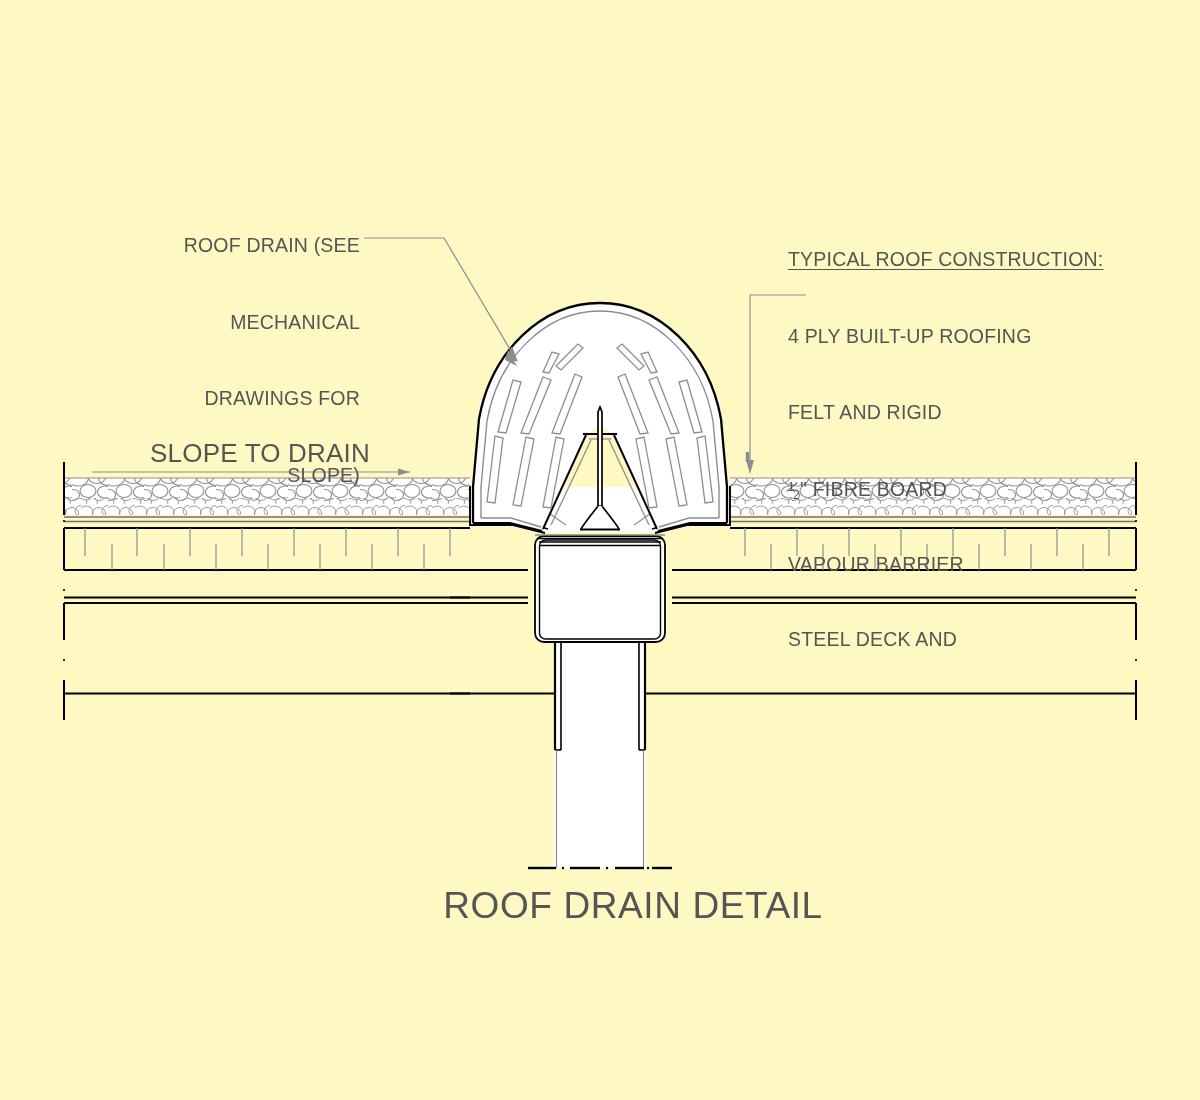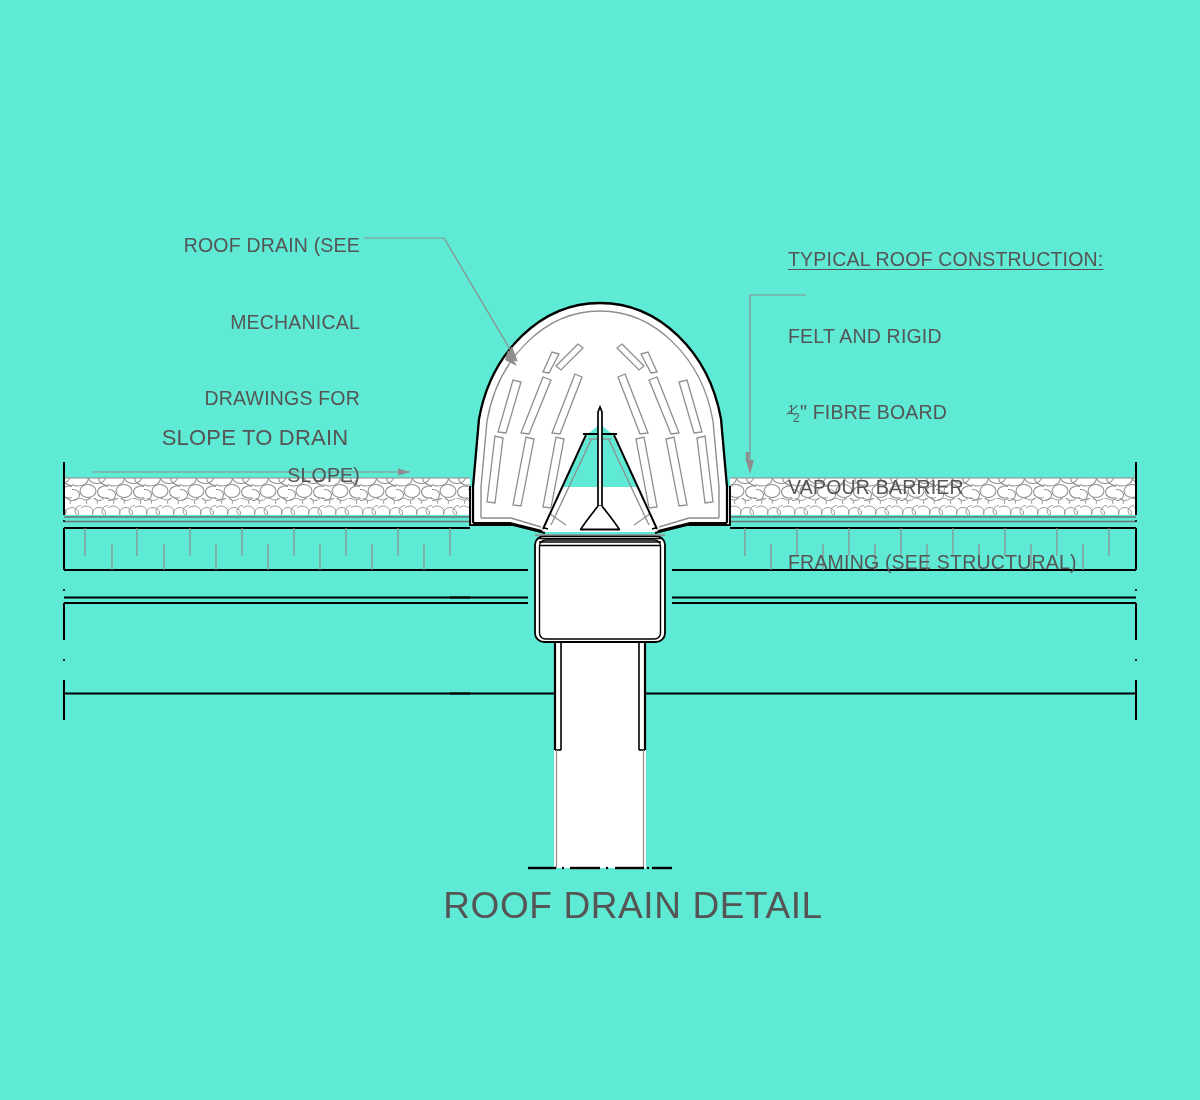--- a/index.html
+++ b/index.html
@@ -12,21 +12,21 @@
     height: 1100px;
     font-family: "Liberation Sans", sans-serif;
     overflow: hidden;
     position: relative;
   }
   #sheet {
     position: absolute;
     left: 0; top: 0;
     width: 1200px;
     height: 1100px;
-    background: #5eead4;
+    background: #fef9c3;
   }
   svg#drawing {
     position: absolute;
     left: 0; top: 0;
     width: 1200px;
     height: 1100px;
     display: block;
   }
   .anno-text {
     position: absolute;
@@ -51,24 +51,24 @@
   }
   #note-right .hdr {
     text-decoration: underline;
     text-underline-offset: 3px;
   }
   #note-right .tight {
     line-height: 24px;
   }
   #slope-label {
     left: 150px;
-    top: 425px;
+    top: 441px;
     width: 210px;
     text-align: center;
-    font-size: 22px;
+    font-size: 26px;
   }
   #detail-title {
     position: absolute;
     left: 0;
     top: 885px;
     width: 1200px;
     text-align: center;
     color: #555555;
     font-family: "Liberation Sans", sans-serif;
     font-size: 37px;
@@ -375,21 +375,22 @@
     <div>ROOF DRAIN (SEE</div>
     <div>MECHANICAL</div>
     <div>DRAWINGS FOR</div>
     <div>SLOPE)</div>
   </div>
 
   <div class="anno-text" id="slope-label">SLOPE TO DRAIN</div>
 
   <div class="anno-text" id="note-right">
     <div class="hdr">TYPICAL ROOF CONSTRUCTION:</div>
+    <div>4 PLY BUILT-UP ROOFING</div>
     <div>FELT AND RIGID</div>
     <div class="tight"><span class="frac"><span class="n">1</span><span class="s">⁄</span><span class="d">2</span></span><span>"</span><span> FIBRE BOARD</span></div>
     <div class="tight">VAPOUR BARRIER</div>
-    <div class="tight">FRAMING (SEE STRUCTURAL)</div>
+    <div class="tight">STEEL DECK AND</div>
   </div>
 
   <div id="detail-title">ROOF DRAIN DETAIL</div>
 
 </div>
 
 </body></html>

